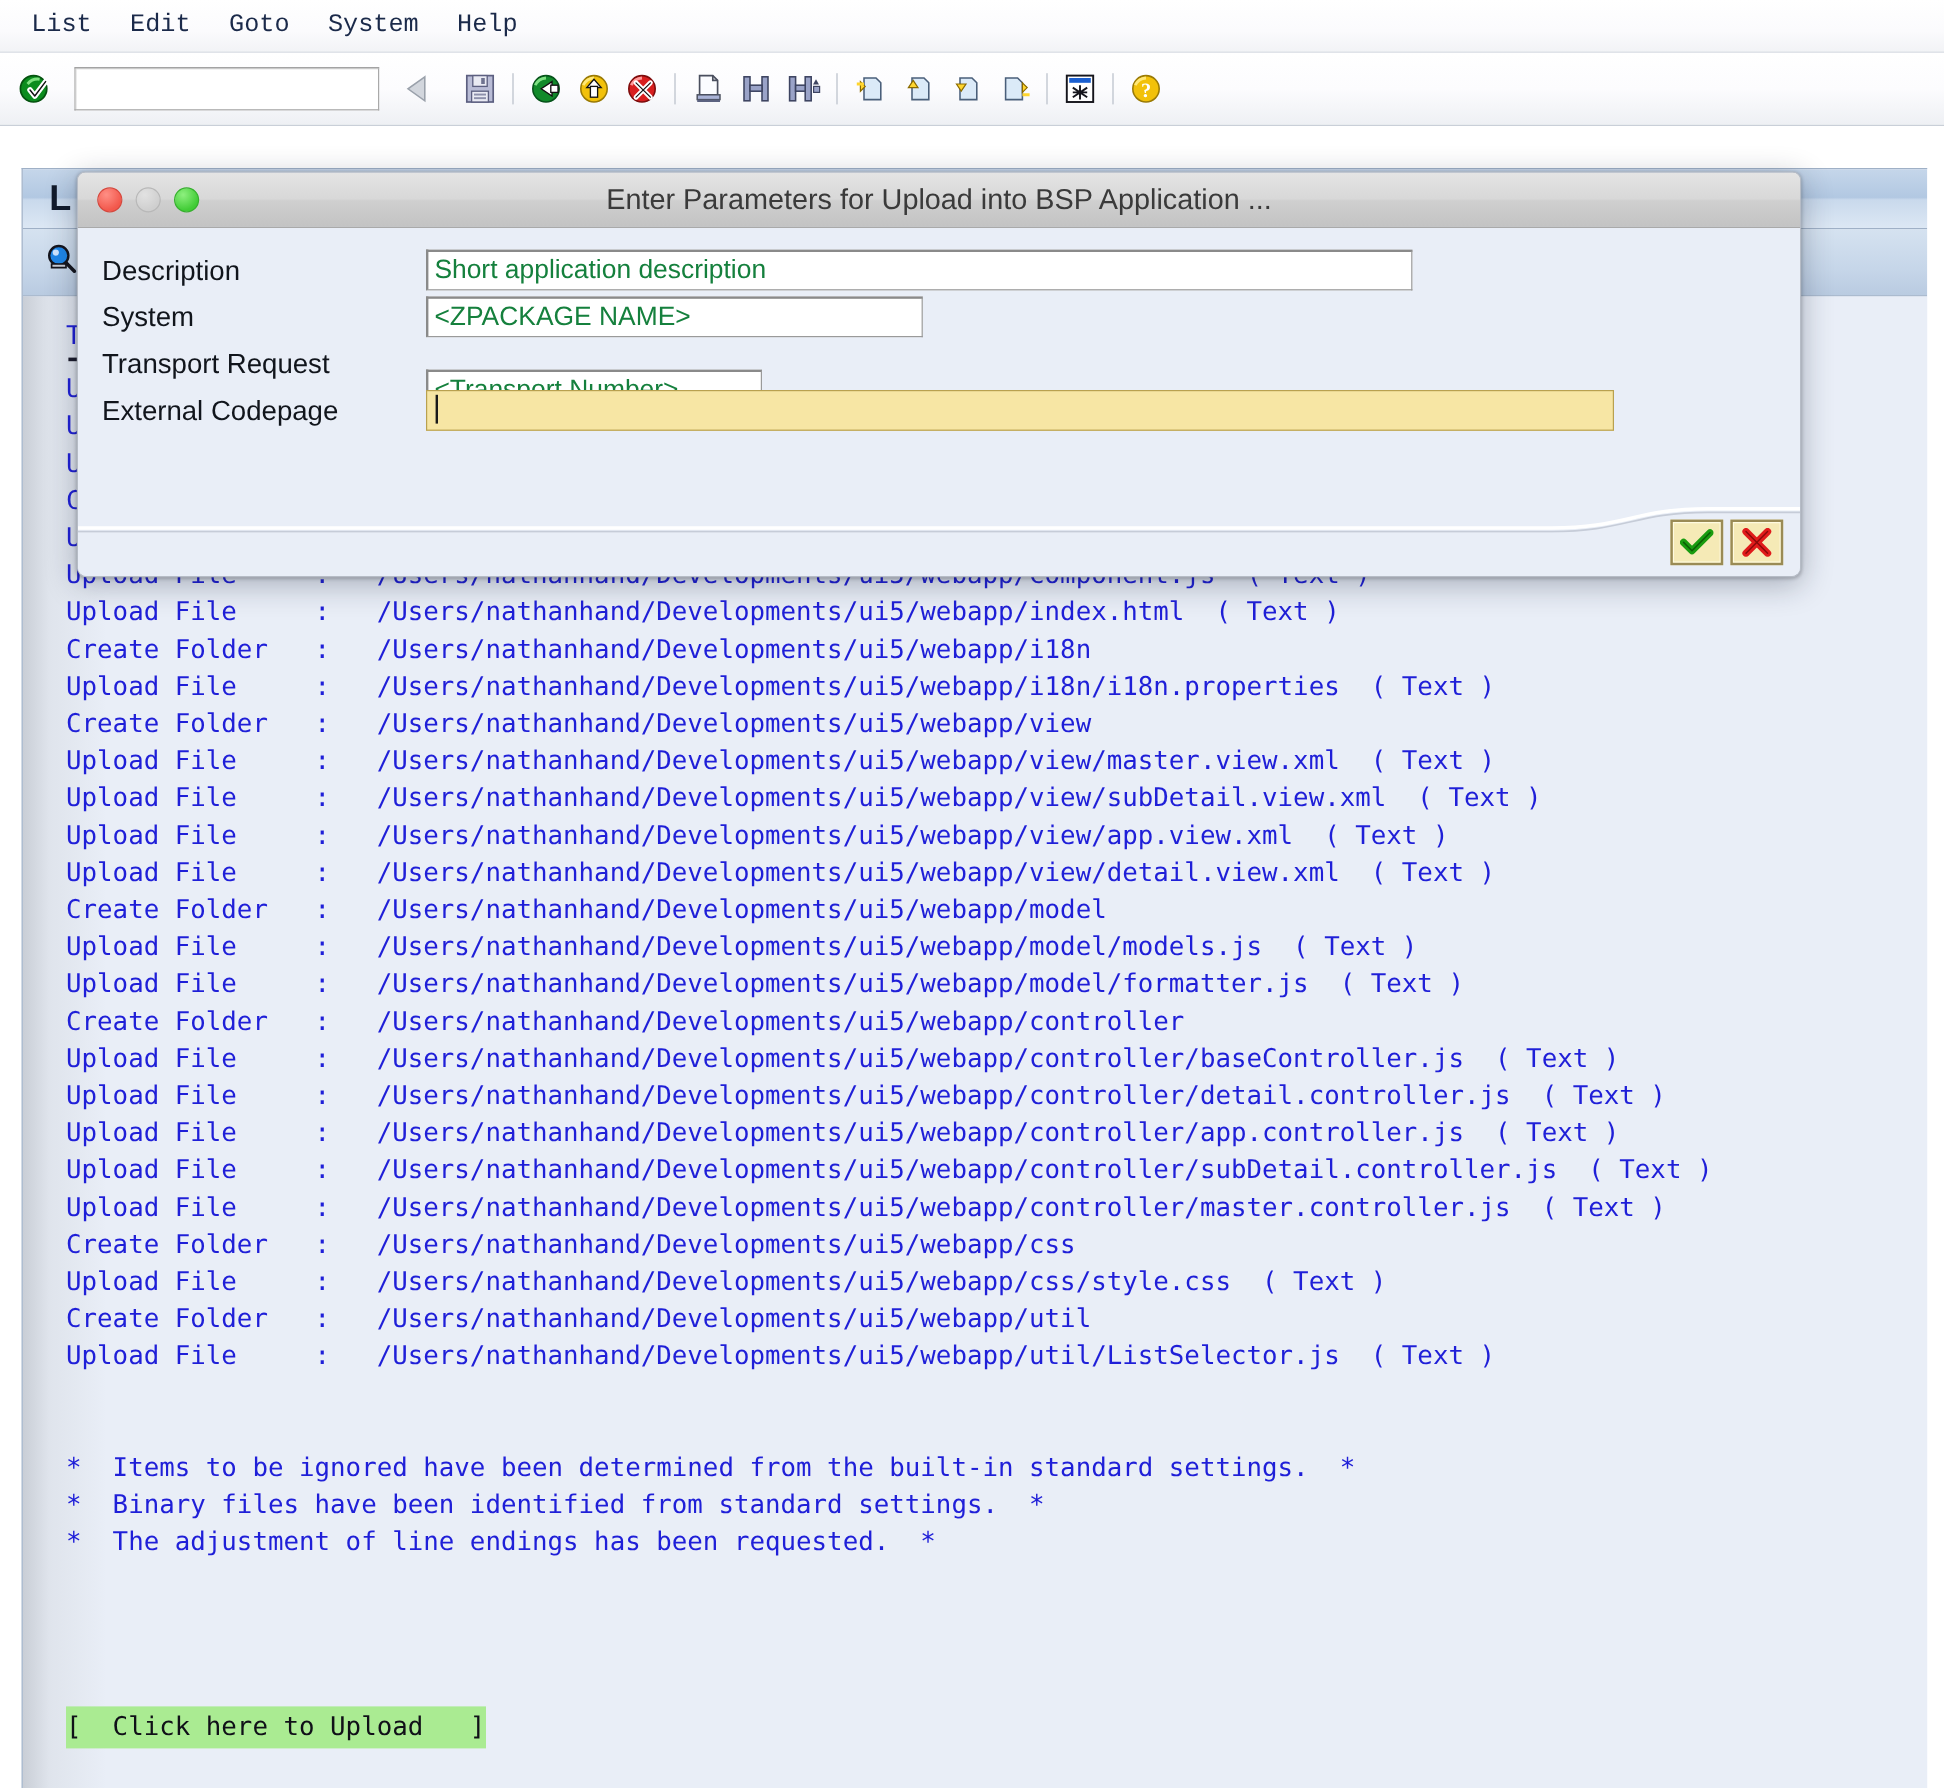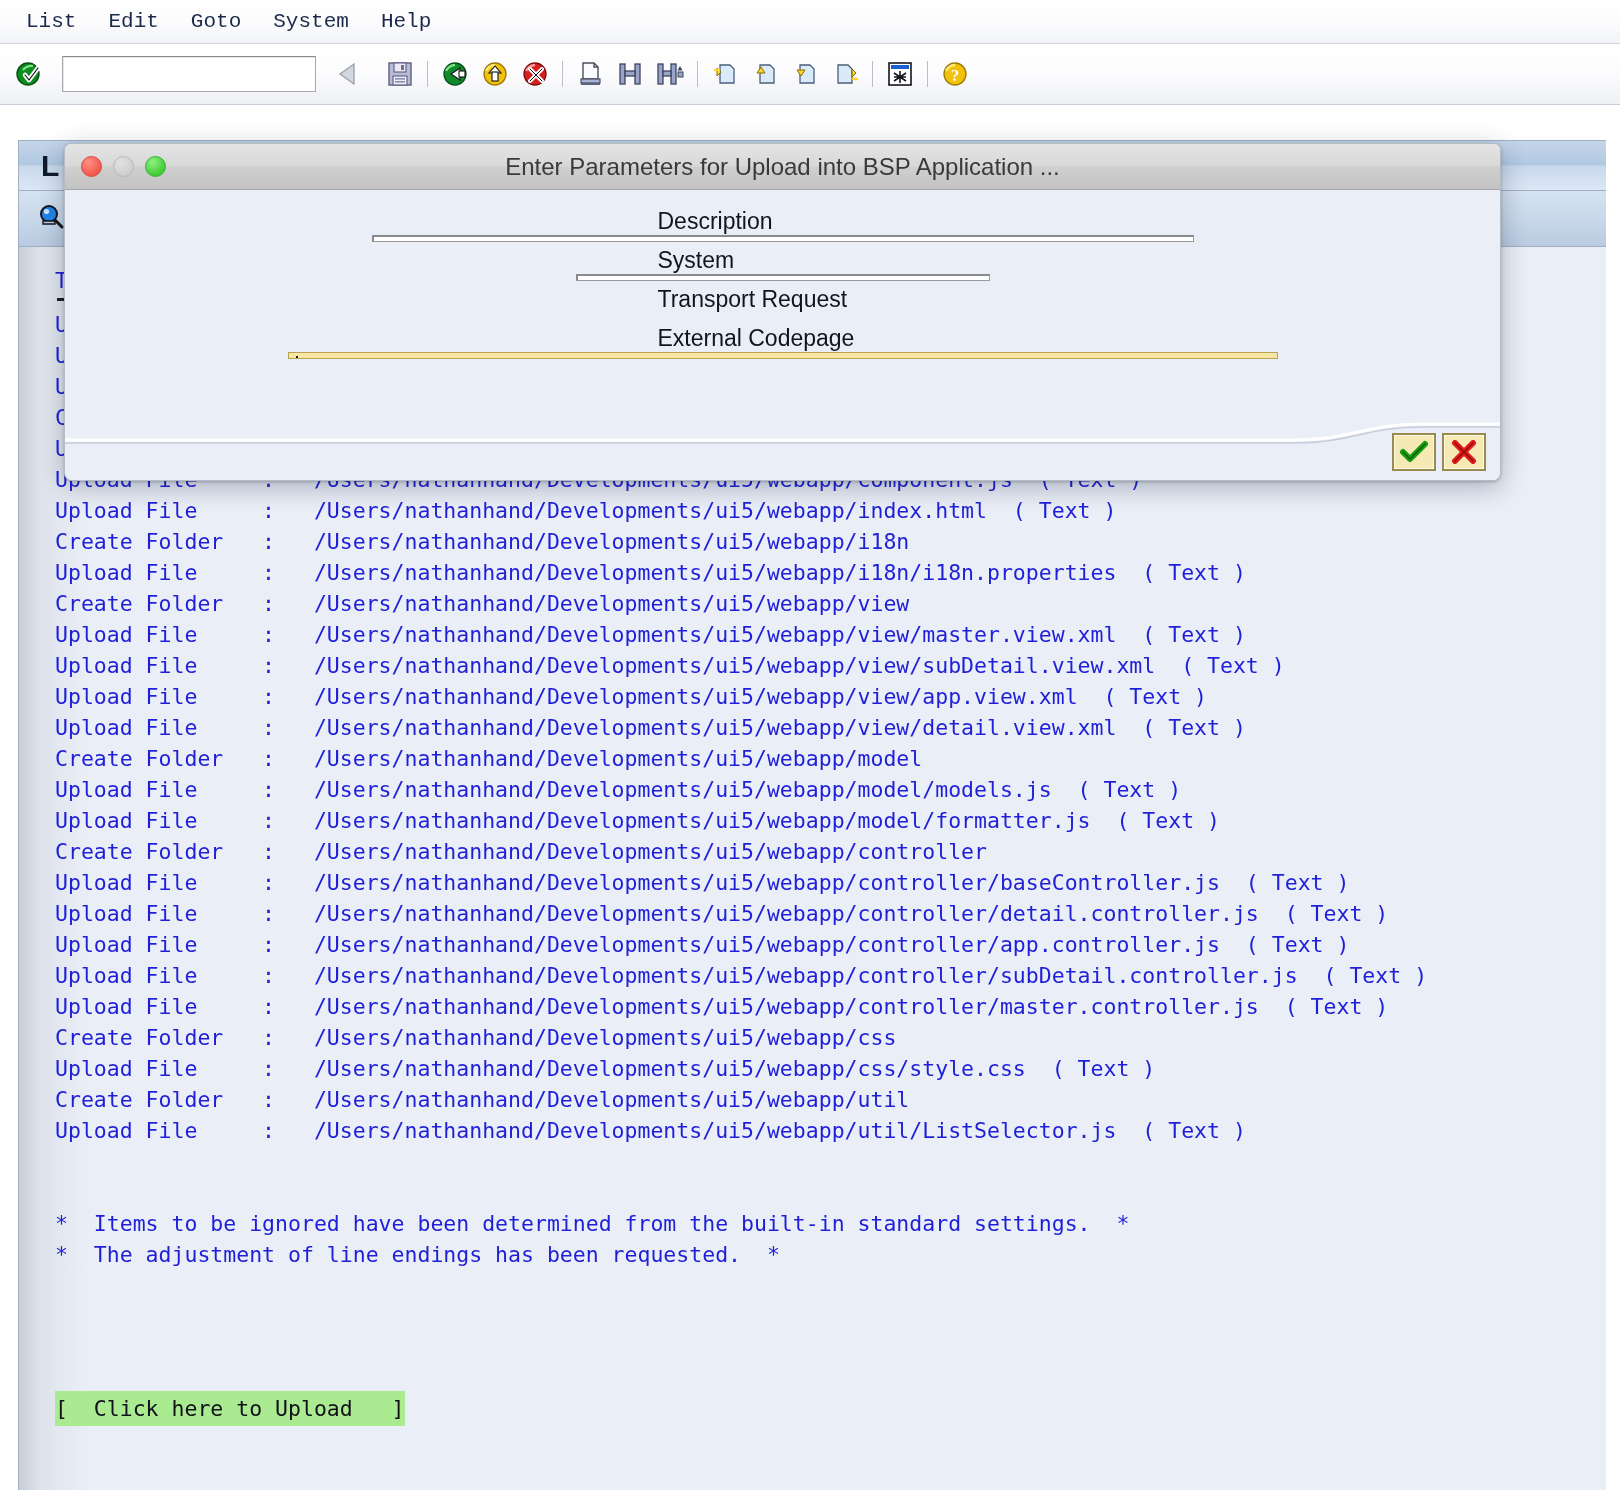--- a/index.html
+++ b/index.html
@@ -178,21 +178,20 @@
     position: relative;
     height: 291px;
     background: #e9eef7;
   }
   .field-row {
     position: absolute;
     left: 0; right: 0;
     height: 34px;
     display: flex;
     align-items: center;
-    flex-direction: column;
   }
   .field-label {
     width: 290px;
     padding-left: 20px;
     font-size: 23px;
     color: #11151c;
     box-sizing: border-box;
     white-space: nowrap;
   }
   .field-input {
@@ -432,20 +431,21 @@
           <div class="lrow">Upload File     :   /Users/nathanhand/Developments/ui5/webapp/controller/app.controller.js  ( Text )</div>
           <div class="lrow">Upload File     :   /Users/nathanhand/Developments/ui5/webapp/controller/subDetail.controller.js  ( Text )</div>
           <div class="lrow">Upload File     :   /Users/nathanhand/Developments/ui5/webapp/controller/master.controller.js  ( Text )</div>
           <div class="lrow">Create Folder   :   /Users/nathanhand/Developments/ui5/webapp/css</div>
           <div class="lrow">Upload File     :   /Users/nathanhand/Developments/ui5/webapp/css/style.css  ( Text )</div>
           <div class="lrow">Create Folder   :   /Users/nathanhand/Developments/ui5/webapp/util</div>
           <div class="lrow">Upload File     :   /Users/nathanhand/Developments/ui5/webapp/util/ListSelector.js  ( Text )</div>
           <div class="lrow blank">&nbsp;</div>
           <div class="lrow blank">&nbsp;</div>
           <div class="lrow">*  Items to be ignored have been determined from the built-in standard settings.  *</div>
+          <div class="lrow">*  Binary files have been identified from standard settings.  *</div>
           <div class="lrow">*  The adjustment of line endings has been requested.  *</div>
           <div class="lrow blank">&nbsp;</div>
           <div class="lrow blank">&nbsp;</div>
           <div class="lrow blank">&nbsp;</div>
         </div>
       <div style="height:28px"></div>
       <span class="upload-btn">[  Click here to Upload   ]</span>
     </div>
   </div>
 </div>

